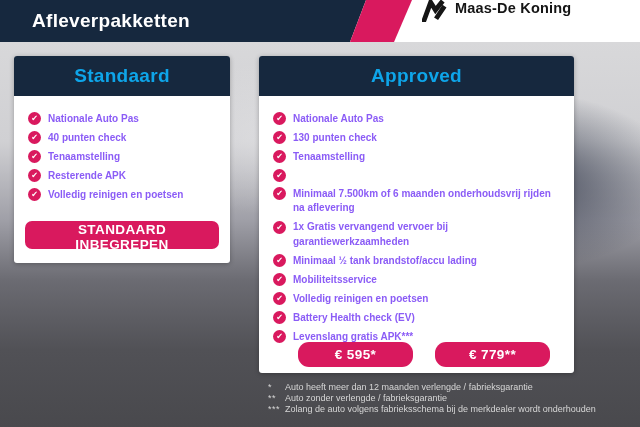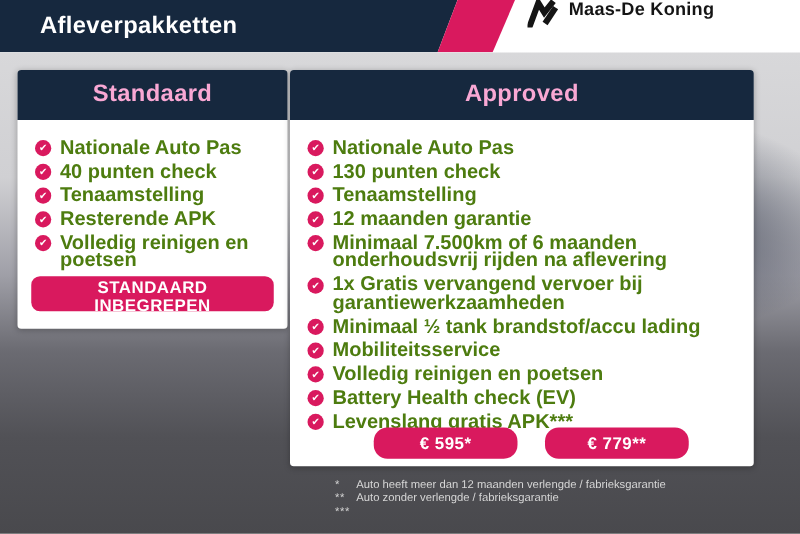--- a/index.html
+++ b/index.html
@@ -22,31 +22,31 @@
   
   .bg{position:absolute;left:0;top:42px;width:640px;height:385px;
     background:
       radial-gradient(ellipse 250px 130px at 79% 36%, rgba(15,23,44,.78), rgba(15,23,44,0) 70%),
       radial-gradient(ellipse 190px 110px at 44% 25%, rgba(232,232,234,.5), rgba(232,232,234,0) 70%),
       linear-gradient(180deg,#d8d8da 0%,#d0d0d3 26%,#a0a0a8 46%,#6b6b72 62%,#515156 80%,#49494d 100%);}
   
   .card{position:absolute;background:#ffffff;border-radius:3px;
     box-shadow:0 1px 5px rgba(0,0,0,.28);}
   .card-standard{left:14px;top:56px;width:216px;height:207px;}
-  .card-approved{left:232px;top:56px;width:371px;height:317px;}
+  .card-approved{left:259px;top:56px;width:315px;height:317px;}
   .card-head{height:40px;background:#16283E;border-radius:3px 3px 0 0;
     display:flex;align-items:center;justify-content:center;
-    color:#f9a8d4;font-size:19px;font-weight:bold;letter-spacing:.3px;}
+    color:#0ea5e9;font-size:19px;font-weight:bold;letter-spacing:.3px;}
   .card-list{padding:15px 10px 0 14px;}
   .card-approved .card-list{padding-left:14px;}
   .item{display:flex;align-items:flex-start;margin-bottom:4px;}
   .check{flex:0 0 13px;width:13px;height:13px;margin-top:1px;border-radius:50%;
     background:#D9195E;color:#ffffff;font-size:8px;line-height:13px;
     text-align:center;font-weight:bold;}
-  .item-text{margin-left:7px;font-size:16px;font-weight:bold;color:#4d7c0f;
+  .item-text{margin-left:7px;font-size:10px;font-weight:bold;color:#8b5cf6;
     line-height:14.5px;padding-top:0.5px;}
   
   .btn{background:#D9195E;color:#ffffff;border:none;font-family:inherit;
     font-weight:bold;border-radius:7px;cursor:pointer;letter-spacing:.4px;}
   .btn-included{position:absolute;left:50%;transform:translateX(-50%);bottom:14px;
     width:194px;height:28px;font-size:13.5px;}
   .price-row{position:absolute;left:31px;right:16px;bottom:6px;height:25px;
     display:flex;justify-content:center;gap:22px;}
   .btn-price{width:115px;height:25px;font-size:13.5px;border-radius:11px;}
   
@@ -123,21 +123,20 @@
           <span class="item-text">130 punten check</span>
         </div>
 
         <div class="item">
           <span class="check">✔</span>
           <span class="item-text">Tenaamstelling</span>
         </div>
 
         <div class="item">
           <span class="check">✔</span>
-          <span class="item-text">12 maanden garantie</span>
         </div>
 
         <div class="item">
           <span class="check">✔</span>
           <span class="item-text">Minimaal 7.500km of 6 maanden onderhoudsvrij rijden na aflevering</span>
         </div>
 
         <div class="item">
           <span class="check">✔</span>
           <span class="item-text">1x Gratis vervangend vervoer bij garantiewerkzaamheden</span>
@@ -181,16 +180,17 @@
         <span class="footnote-text">Auto heeft meer dan 12 maanden verlengde / fabrieksgarantie</span>
       </div>
 
       <div class="footnote">
         <span class="footnote-marker">**</span>
         <span class="footnote-text">Auto zonder verlengde / fabrieksgarantie</span>
       </div>
 
       <div class="footnote">
         <span class="footnote-marker">***</span>
+        <span class="footnote-text">Zolang de auto volgens fabrieksschema bij de merkdealer wordt onderhouden</span>
       </div>
     </div>
 
 </div>
 
 </body></html>

